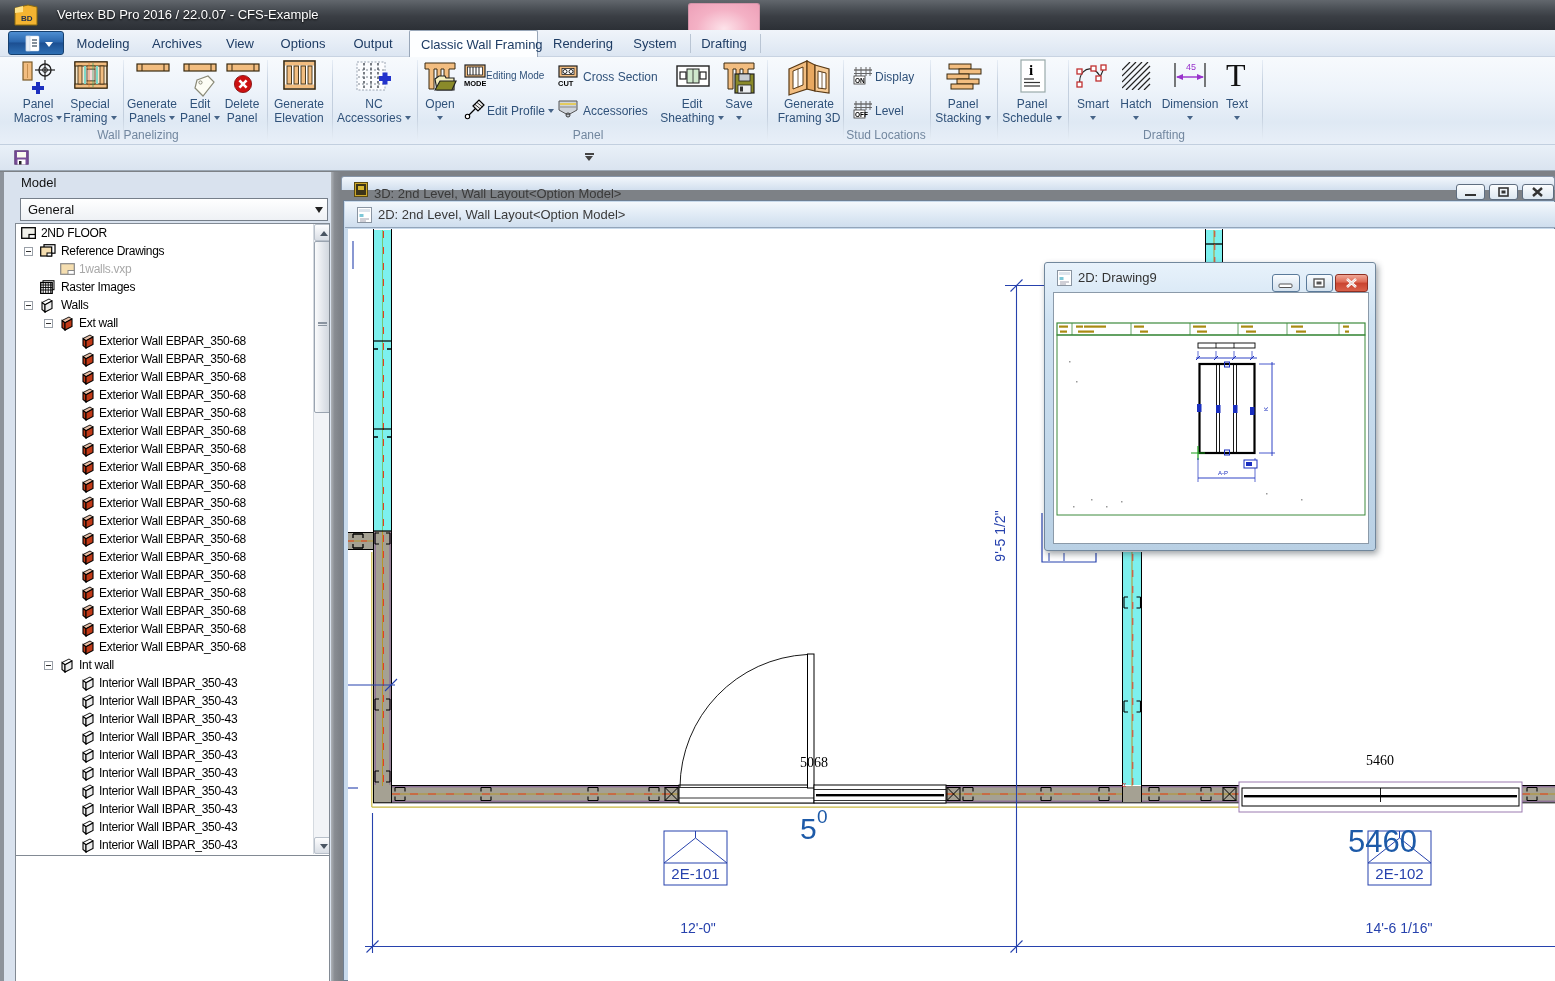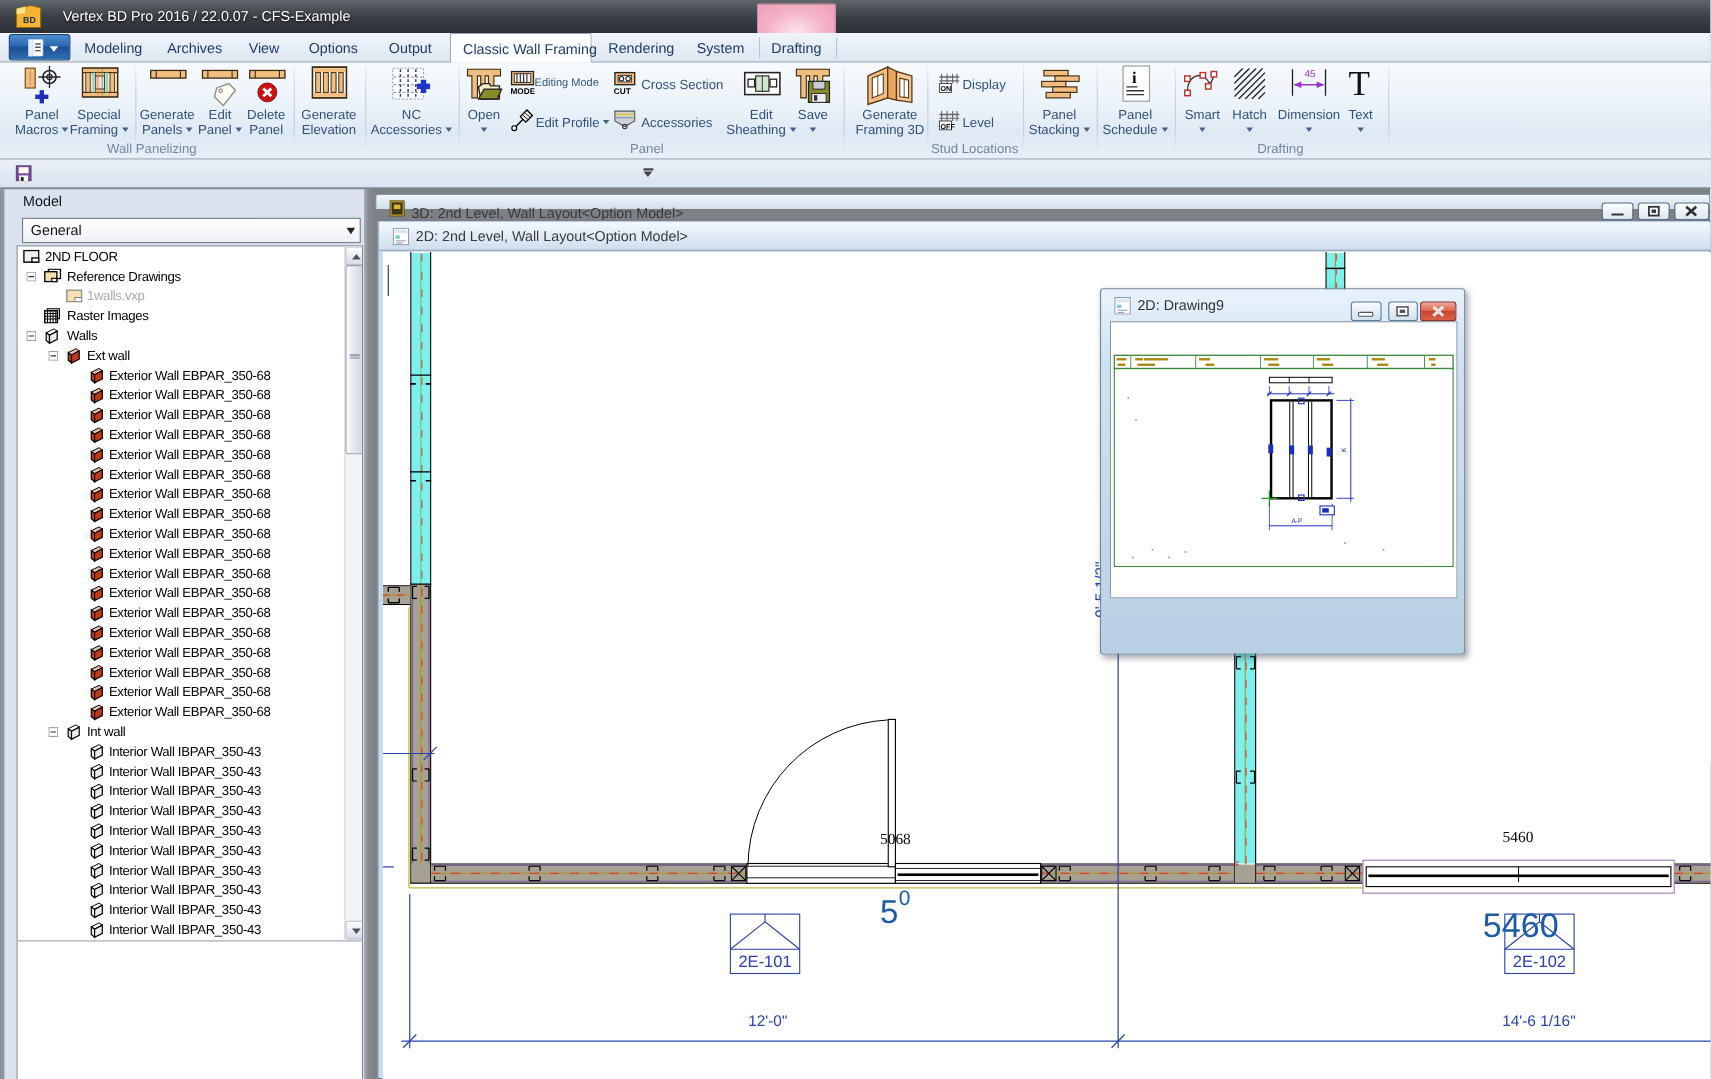--- a/index.html
+++ b/index.html
@@ -35,21 +35,21 @@
 .trow{position:absolute;left:0;height:18px;font-size:12px;letter-spacing:-0.3px;color:#000;white-space:nowrap;}
 #belowtree{position:absolute;left:11px;top:684px;width:315px;height:130px;background:#fff;border:1px solid #828a94;border-top:none;}
 #split{left:331px;top:172px;width:9px;height:809px;background:linear-gradient(90deg,#aeb2b7,#888c92 40%,#7e8288);}
 
 #w3d{left:341px;top:176px;width:1214px;height:14px;background:linear-gradient(180deg,#f2f7fc,#d2dfee);border:1px solid #8796a9;border-bottom:none;border-radius:3px 3px 0 0;}
 #w2d{left:343px;top:200px;width:1212px;height:781px;background:#c8daec;border:1px solid #6f7f92;}
 #w2dtitle{position:absolute;left:1px;top:1px;width:1210px;height:26px;background:linear-gradient(180deg,#f4f8fc 0%,#e2ecf6 45%,#cfdeee 100%);border-bottom:1px solid #93a5ba;}
 #canvas{position:absolute;left:4px;top:28px;width:1208px;height:753px;background:#fff;}
 .mbtn{position:absolute;width:29px;height:16px;border:1px solid #5f6e80;border-radius:3px;background:linear-gradient(180deg,#fbfdfe,#dde8f1);}
 
-#fw{left:1000px;top:262px;width:332px;height:333px;border:1px solid #71879c;border-radius:3px;
+#fw{left:1044px;top:262px;width:332px;height:289px;border:1px solid #71879c;border-radius:3px;
  background:linear-gradient(180deg,#e8f2fb 0%,#cfe2f2 20%,#b9d0e4 100%);box-shadow:2px 3px 6px rgba(40,50,60,.45);}
 #fwc{position:absolute;left:8px;top:29px;width:316px;height:252px;background:#fff;border:1px solid #8b9aa9;}
 .fwb{position:absolute;top:11px;height:18px;border:1px solid #5a7a9a;border-radius:3px;background:linear-gradient(180deg,#fafcfe 0%,#e4edf5 50%,#d3e1ed 100%);}
 </style></head><body>
 <div id="app">
 
 <div id="titlebar" class="abs">
  <svg class="abs" style="left:14px;top:4px" width="24" height="22">
    <polygon points="1,4 14,1 23,3 23,21 1,21" fill="#f4b431" stroke="#8a6a10" stroke-width="1"></polygon>
    <polygon points="1,4 9,2 9,8 1,9" fill="#fde28a"></polygon>

